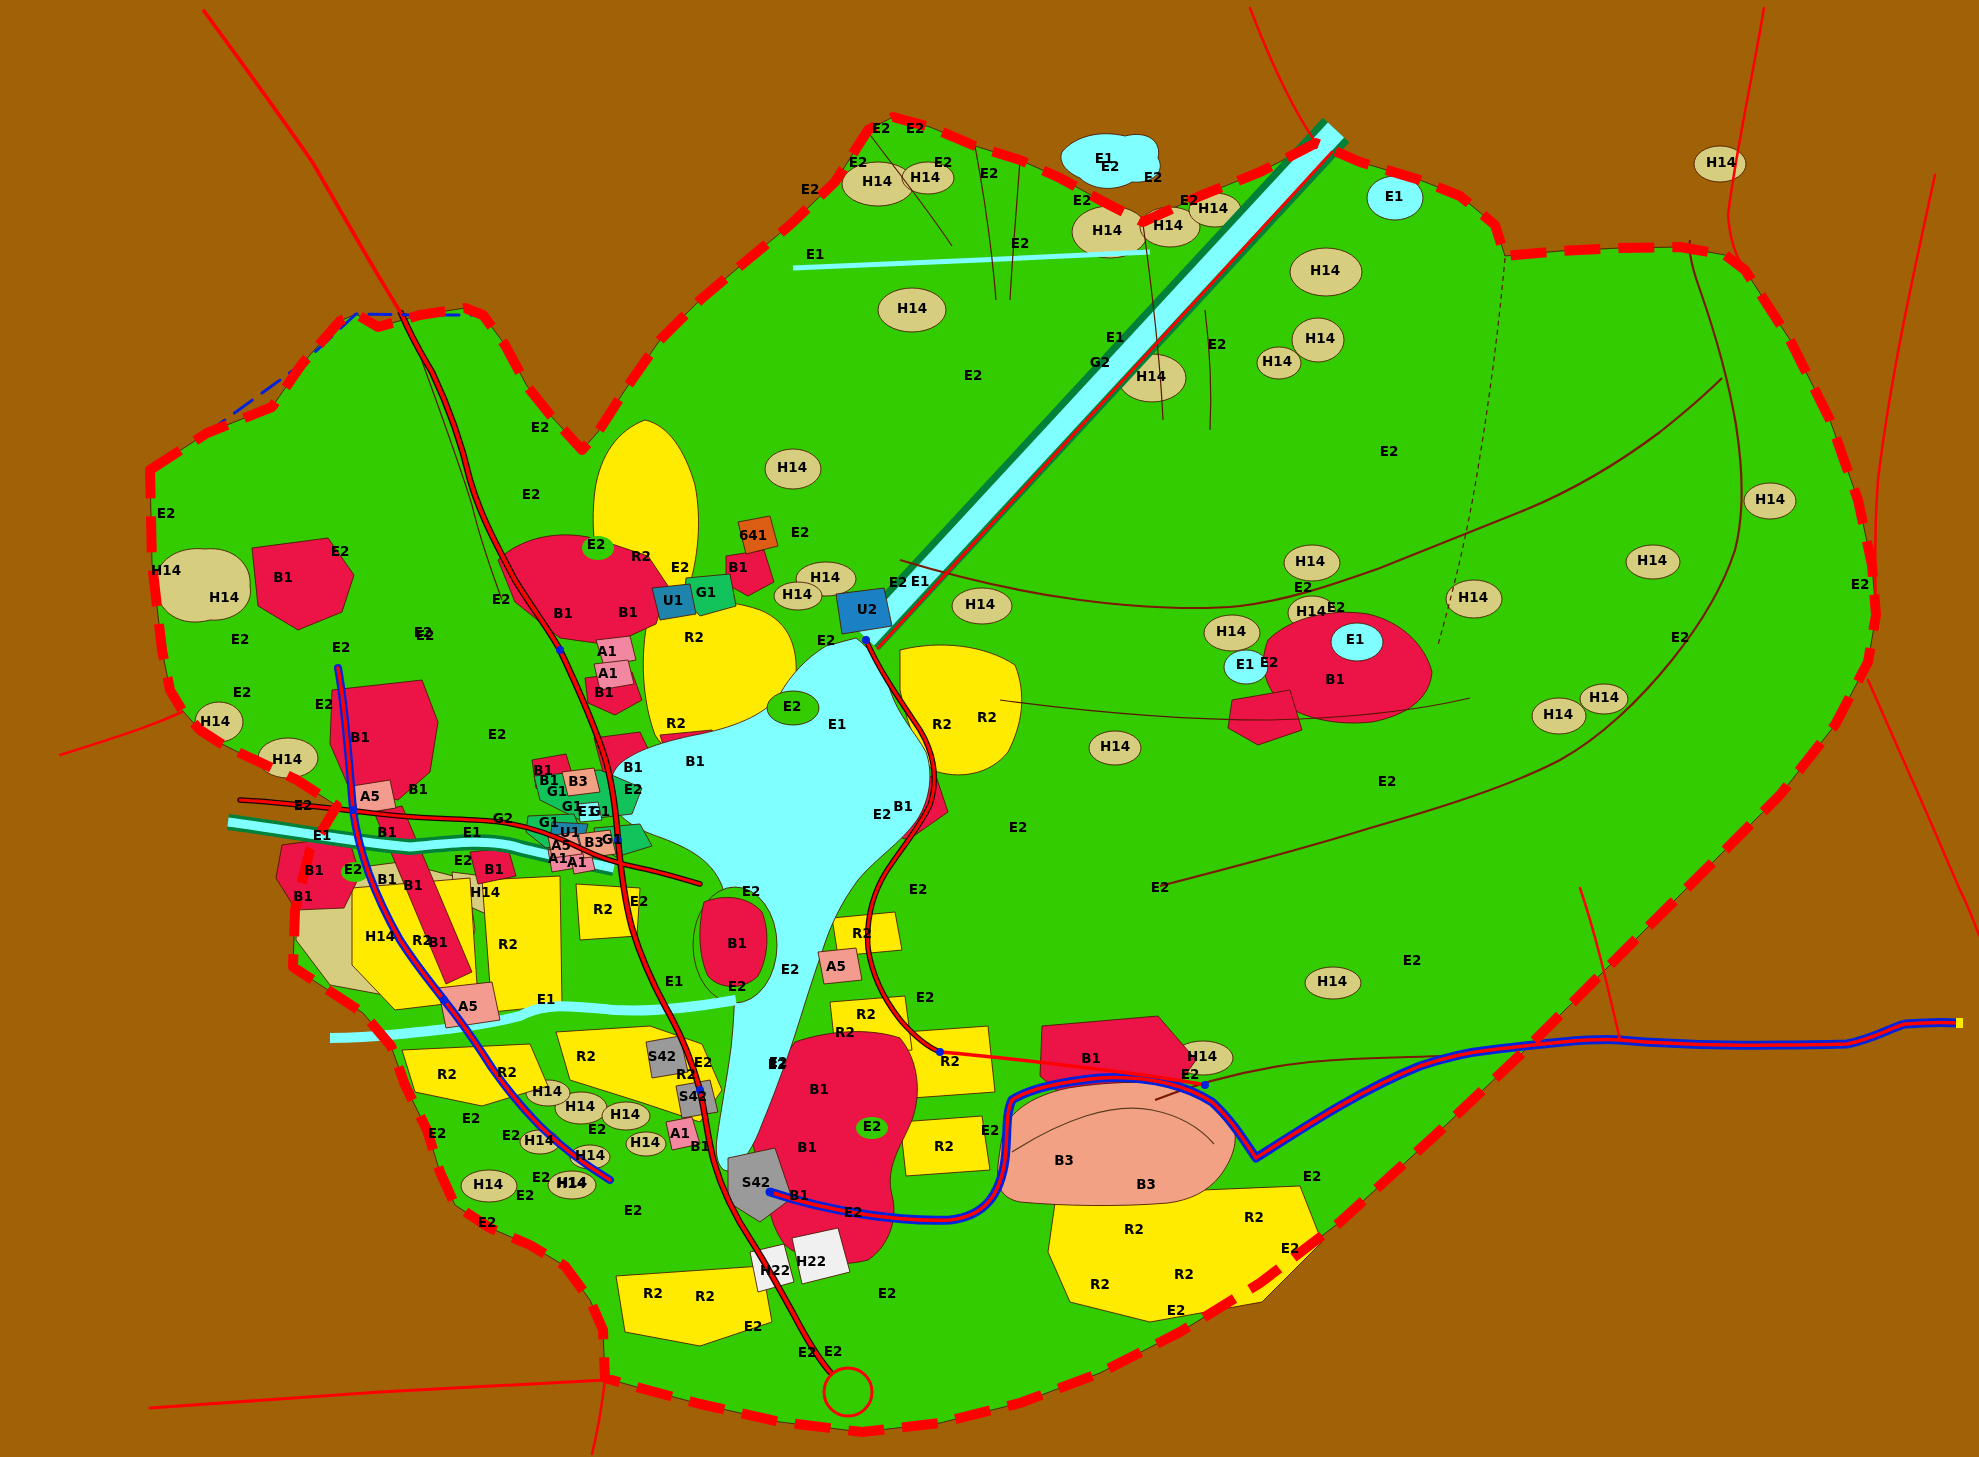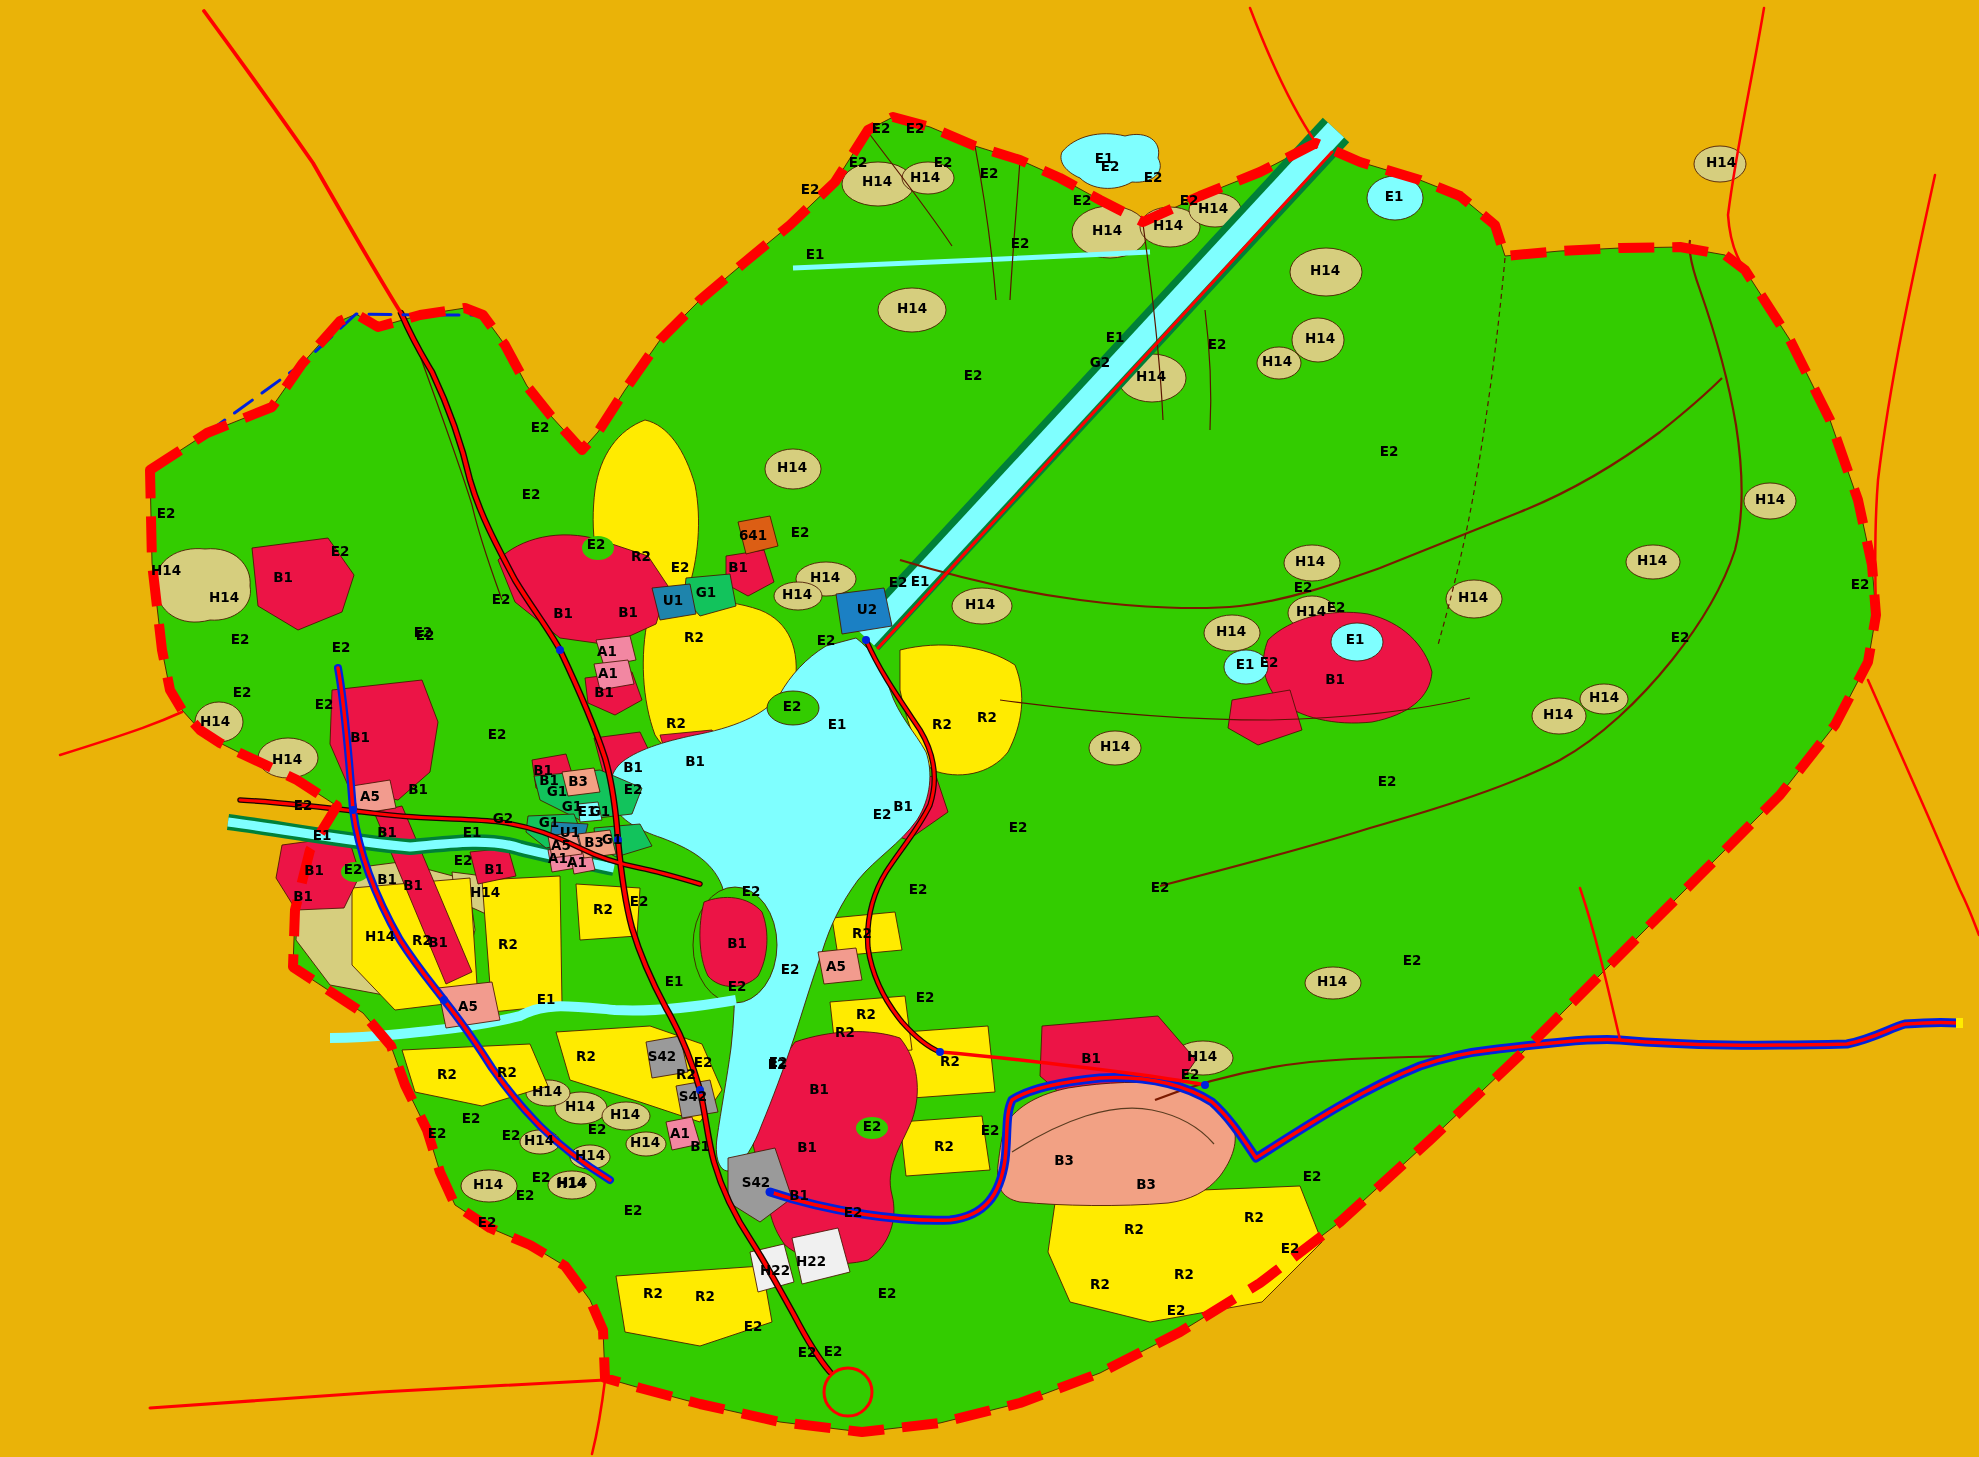--- a/index.html
+++ b/index.html
@@ -1,16 +1,16 @@
 <!DOCTYPE html>
 <html><head>
 <meta charset="utf-8">
 <style>
   html,body{margin:0;padding:0;background:#000;width:100%;height:100%;}
-  .stage{width:1979px;height:1457px;position:relative;background:#eab308;overflow:hidden;}
+  .stage{width:1979px;height:1457px;position:relative;background:#a16207;overflow:hidden;}
   svg{display:block;}
   #labels text{
     font-family:"DejaVu Sans","Liberation Sans",sans-serif;
     font-size:13.5px;font-weight:700;fill:#000;
     text-anchor:middle;dominant-baseline:middle;
   }
   .zone{stroke:rgba(70,20,0,.85);stroke-width:1;}
   .nostroke{stroke:none;}
   .casing{fill:none;stroke:#1a0500;stroke-linecap:round;stroke-linejoin:round;}
   .rd{fill:none;stroke-linecap:round;stroke-linejoin:round;}

